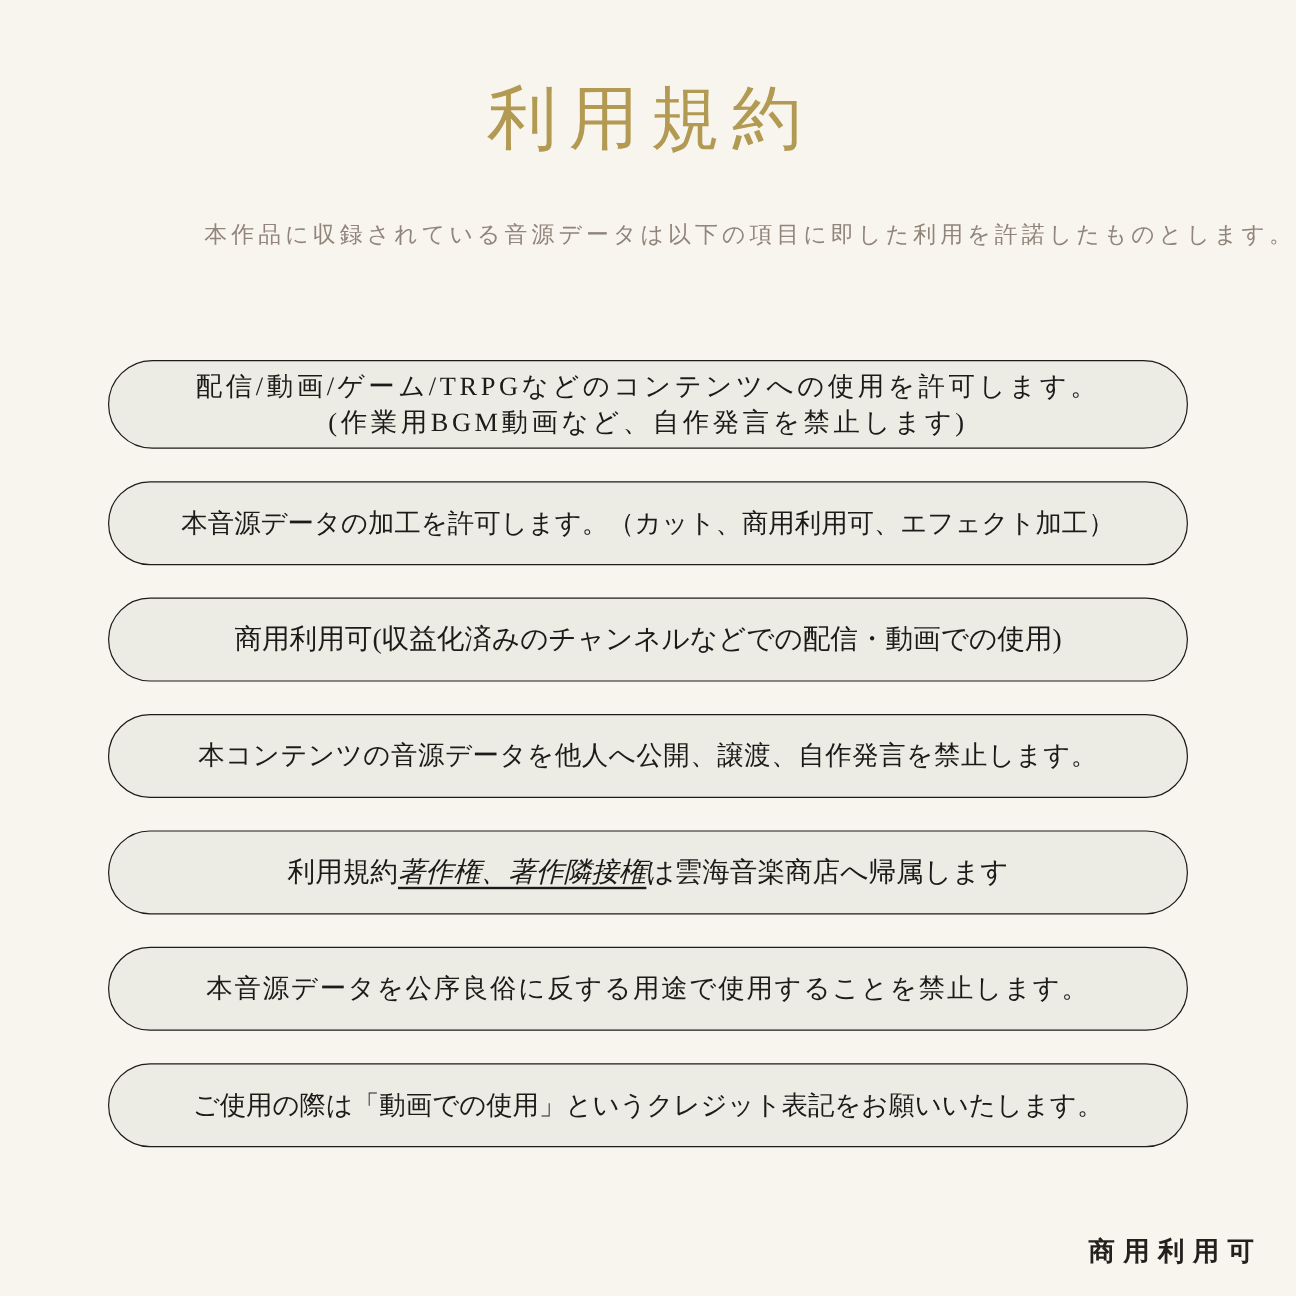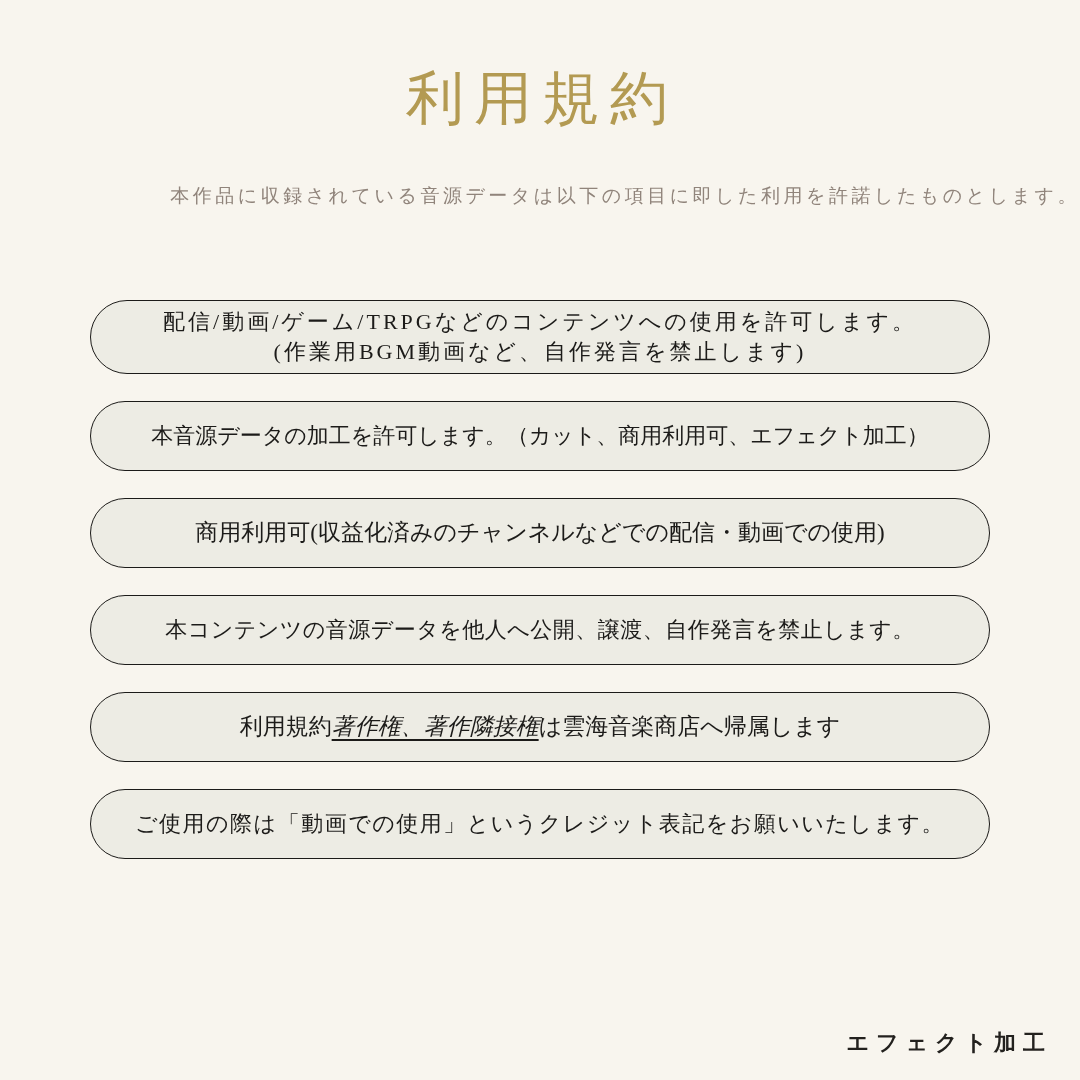--- a/index.html
+++ b/index.html
@@ -110,23 +110,26 @@
     </div>
 
     <div class="term-box">
       <div>本コンテンツの音源データを他人へ公開、譲渡、自作発言を禁止します。</div>
     </div>
 
     <div class="term-box">
       <div><span>利用規約</span><span class="underline">著作権、著作隣接権</span><span>は雲海音楽商店へ帰属します</span></div>
     </div>
 
+    <div class="term-box">
+      <div>本音源データを公序良俗に反する用途で使用することを禁止します。</div>
+    </div>
 
     <div class="term-box">
       <div>ご使用の際は「動画での使用」というクレジット表記をお願いいたします。</div>
     </div>
 
 
   </div>
 
-  <div class="brand-footer">エフェクト加工</div>
+  <div class="brand-footer">商用利用可</div>
 
 </div>
 
 </body></html>

